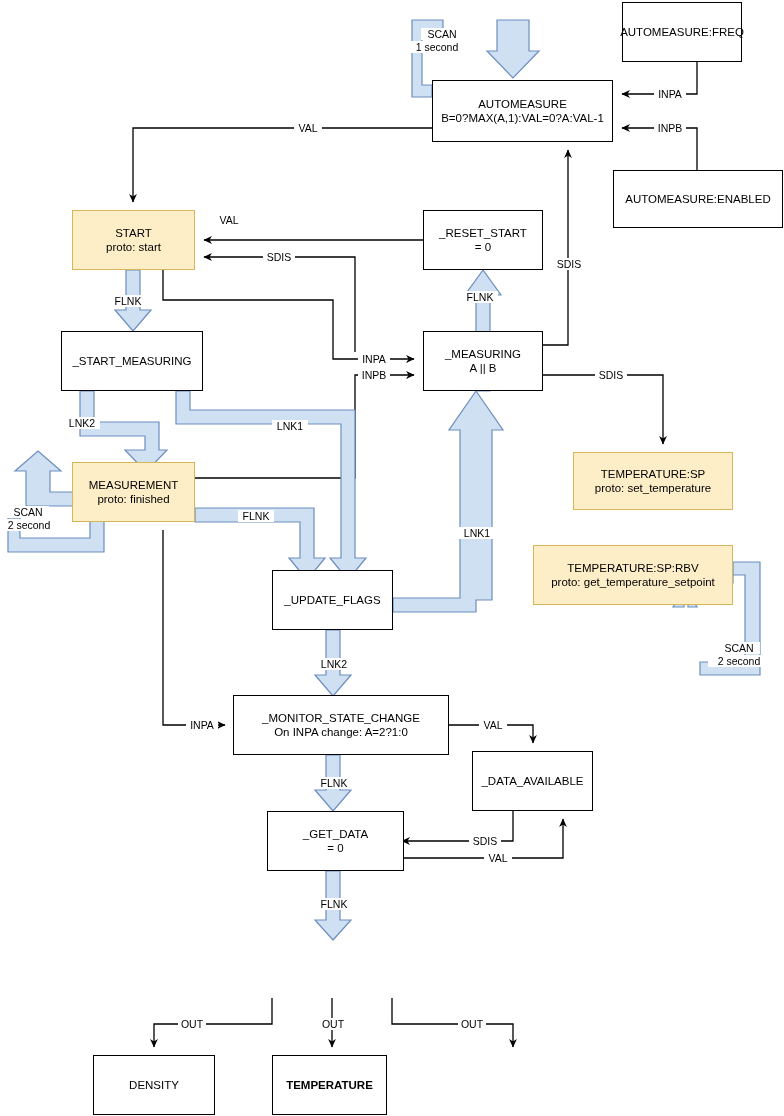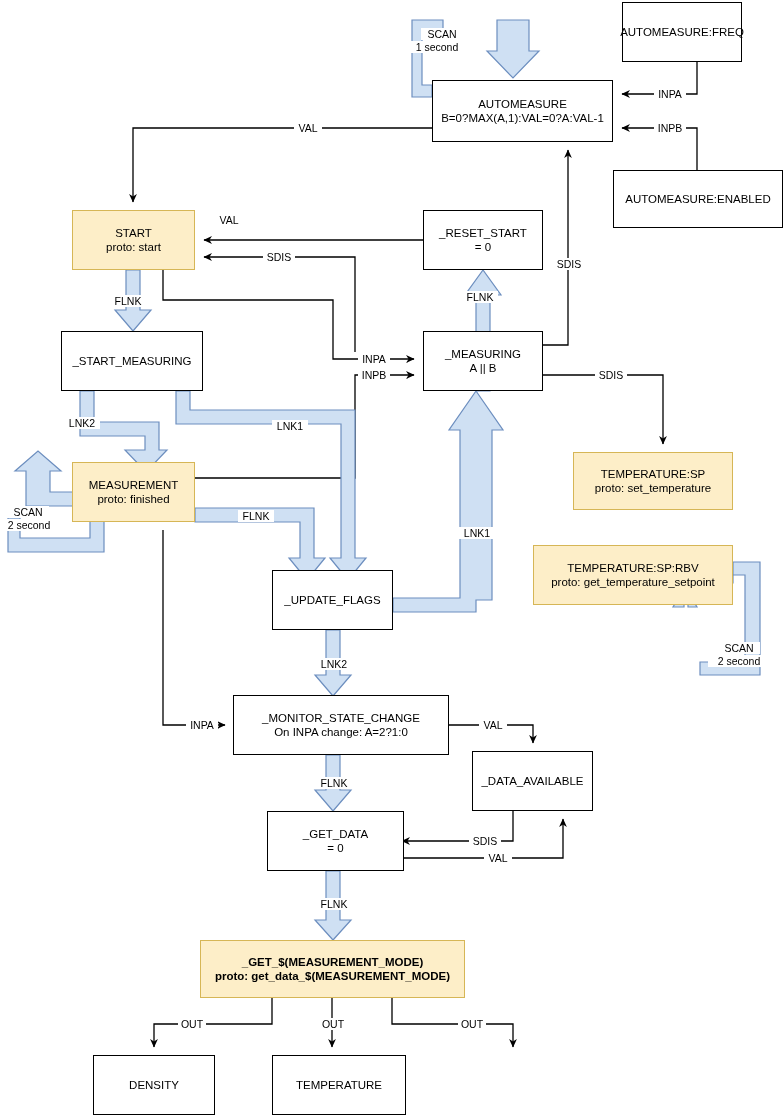--- a/index.html
+++ b/index.html
@@ -153,30 +153,26 @@
 
   <div class="node white" style="left:472px;top:751px;width:121px;height:60px;">
     <div>_DATA_AVAILABLE</div>
   </div>
 
   <div class="node white" style="left:267px;top:811px;width:137px;height:60px;">
     <div>_GET_DATA</div>
     <div class="l2">= 0</div>
   </div>
 
-  <div class="node yellow bold" style="left:200px;top:940px;width:265px;height:58px;">
-    <div>_GET_$(MEASUREMENT_MODE)</div>
-    <div class="l2">proto: get_data_$(MEASUREMENT_MODE)</div>
-  </div>
 
   <div class="node white" style="left:93px;top:1055px;width:122px;height:60px;">
     <div>DENSITY</div>
   </div>
 
-  <div class="node white" style="left:272px;top:1055px;width:134px;height:60px;">
+  <div class="node white" style="left:272px;top:1055px;width:115px;height:60px;font-weight:bold;">
     <div>TEMPERATURE</div>
   </div>
 
 
   <div class="lbl" style="left:421px;top:28px;width:40px;">SCAN</div>
   <div class="lbl" style="left:408px;top:41px;width:56px;">1 second</div>
   <div class="lbl" style="left:654px;top:88px;width:30px;">INPA</div>
   <div class="lbl" style="left:654px;top:122px;width:30px;">INPB</div>
   <div class="lbl" style="left:294px;top:122px;width:26px;">VAL</div>
   <div class="lbl" style="left:215px;top:214px;width:26px;">VAL</div>

